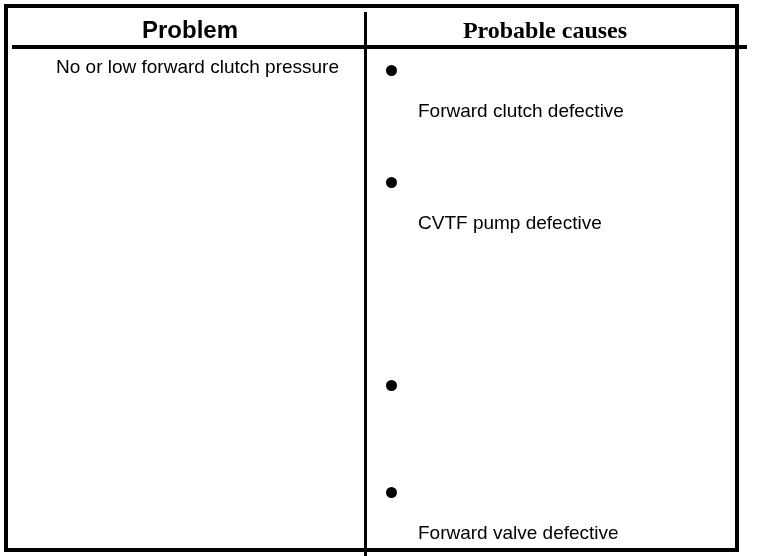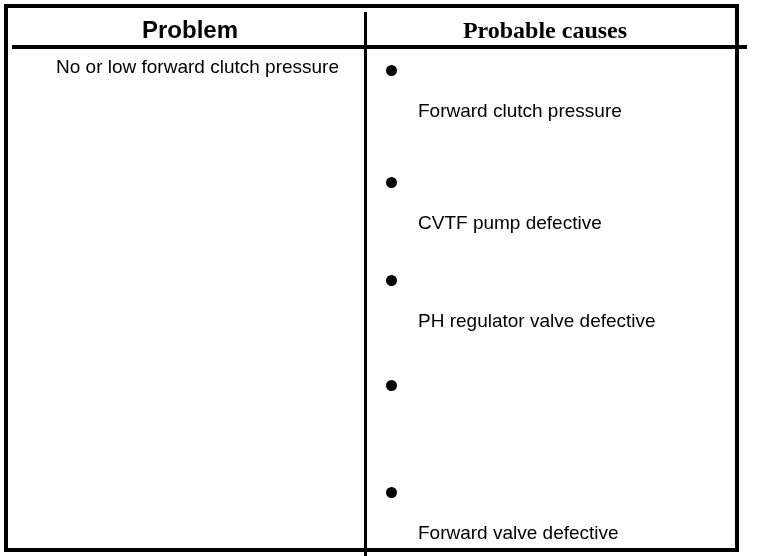--- a/index.html
+++ b/index.html
@@ -133,32 +133,28 @@
     <div class="header-cell right">Probable causes</div>
 
     <div class="problem-cell">
       <div class="problem-text">No or low forward clutch pressure</div>
     </div>
 
     <div class="causes-cell">
 
       <div class="cause-item" style="top:0px;">
         <span class="cause-bullet"></span>
-        <span class="cause-label">Forward clutch pressure</span>
+        <span class="cause-label">Forward clutch defective</span>
       </div>
 
       <div class="cause-item" style="top:112px;padding-left:24px;">
         <span class="cause-bullet"></span>
         <span class="cause-label">CVTF pump defective</span>
       </div>
 
-      <div class="cause-item" style="top:210px;">
-        <span class="cause-bullet"></span>
-        <span class="cause-label">PH regulator valve defective</span>
-      </div>
 
       <div class="cause-item" style="top:315px;">
         <span class="cause-bullet"></span>
       </div>
 
       <div class="cause-item" style="top:422px;">
         <span class="cause-bullet"></span>
         <span class="cause-label">Forward valve defective</span>
       </div>
 

